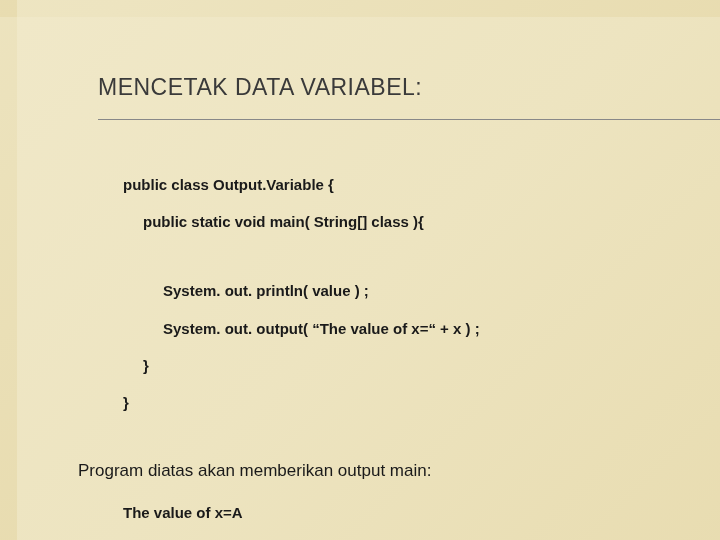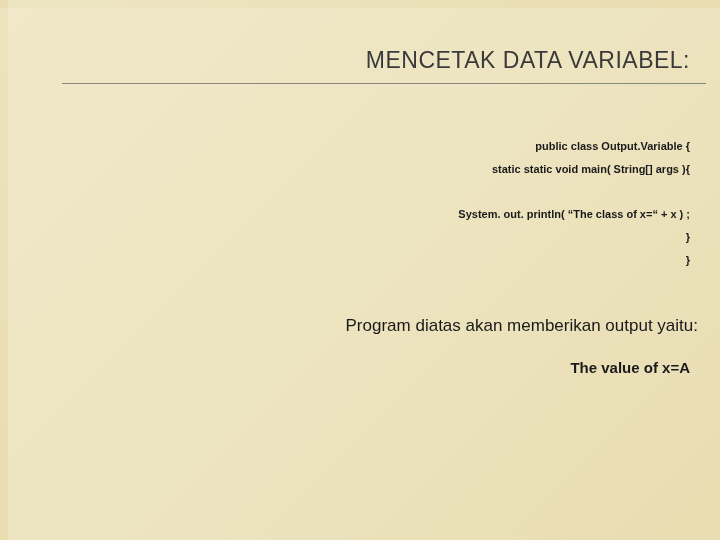--- a/index.html
+++ b/index.html
@@ -1,19 +1,18 @@
 <!DOCTYPE html>
 <html><head>
   <meta charset="utf-8">
   <style>
     * {
-      margin: 8px;
+      margin: 17px;
       padding: 0;
       box-sizing: border-box;
-      text-align: right;
     }
     html, body {
       width: 720px;
       height: 540px;
       overflow: hidden;
     }
     body {
       background: linear-gradient(135deg, #f0e8c8 0%, #ede4c0 50%, #e8dcb0 100%);
       font-family: Arial, Helvetica, sans-serif;
       padding: 22px 30px;
@@ -32,21 +31,21 @@
     .title-underline {
       border: none;
       border-top: 1px solid #888;
       margin-top: 2px;
       width: 100%;
     }
     .code-block {
       margin-top: 55px;
       margin-left: 42px;
       font-family: Arial, Helvetica, sans-serif;
-      font-size: 11px;
+      font-size: 15px;
       font-weight: bold;
       color: #1a1a1a;
       line-height: 1.35;
     }
     .indent-1 { padding-left: 20px; }
     .indent-2 { padding-left: 40px; }
     .desc-text {
       margin-top: 48px;
       margin-left: 14px;
       font-size: 17px;
@@ -66,24 +65,25 @@
 </head>
 <body>
 
 <div class="title-block">
   <div class="title-line">MENCETAK DATA VARIABEL:</div>
   <hr class="title-underline">
 </div>
 
 <div class="code-block">
   <div>public class Output.Variable {</div>
-  <div class="indent-1">static static void main( String[] args ){</div>
+  <div class="indent-1">public static void main( String[] class ){</div>
   <div style="height:15px"></div>
-  <div class="indent-2">System. out. println( “The class of x=“ + x ) ;</div>
+  <div class="indent-2">System. out. println( value ) ;</div>
+  <div class="indent-2">System. out. output( “The value of x=“ + x ) ;</div>
   <div class="indent-1">}</div>
   <div>}</div>
 </div>
 
-<div class="desc-text">Program diatas akan memberikan output yaitu:</div>
+<div class="desc-text">Program diatas akan memberikan output main:</div>
 
 <div class="output-block">
   <div>The value of x=A</div>
 </div>
 
 </body></html>

